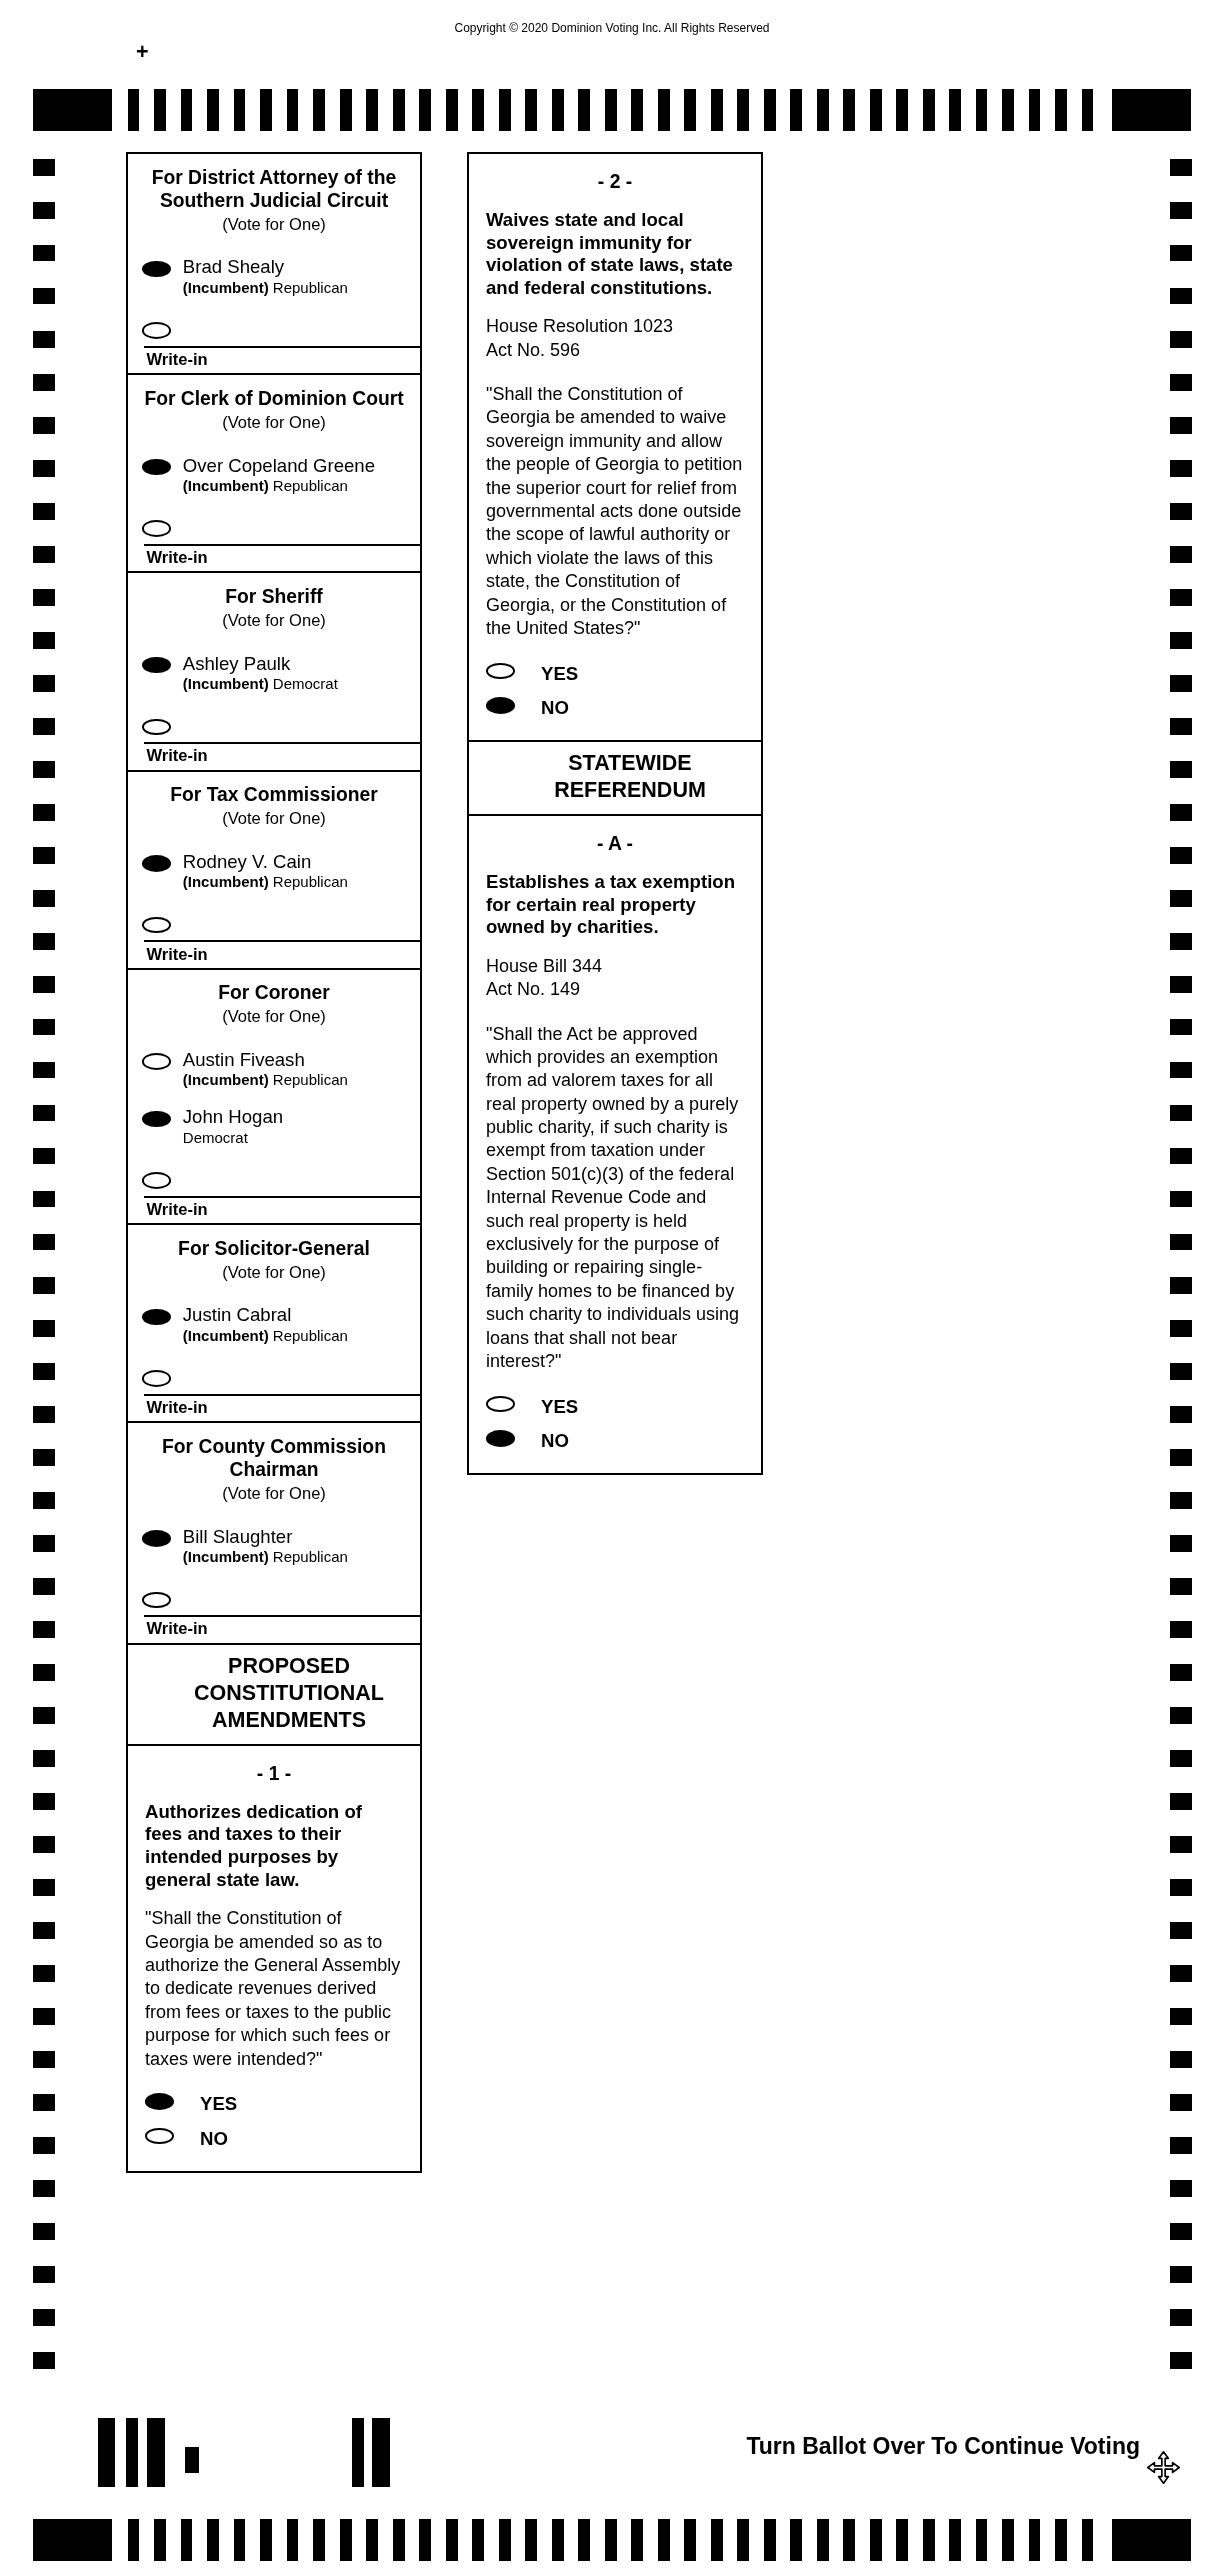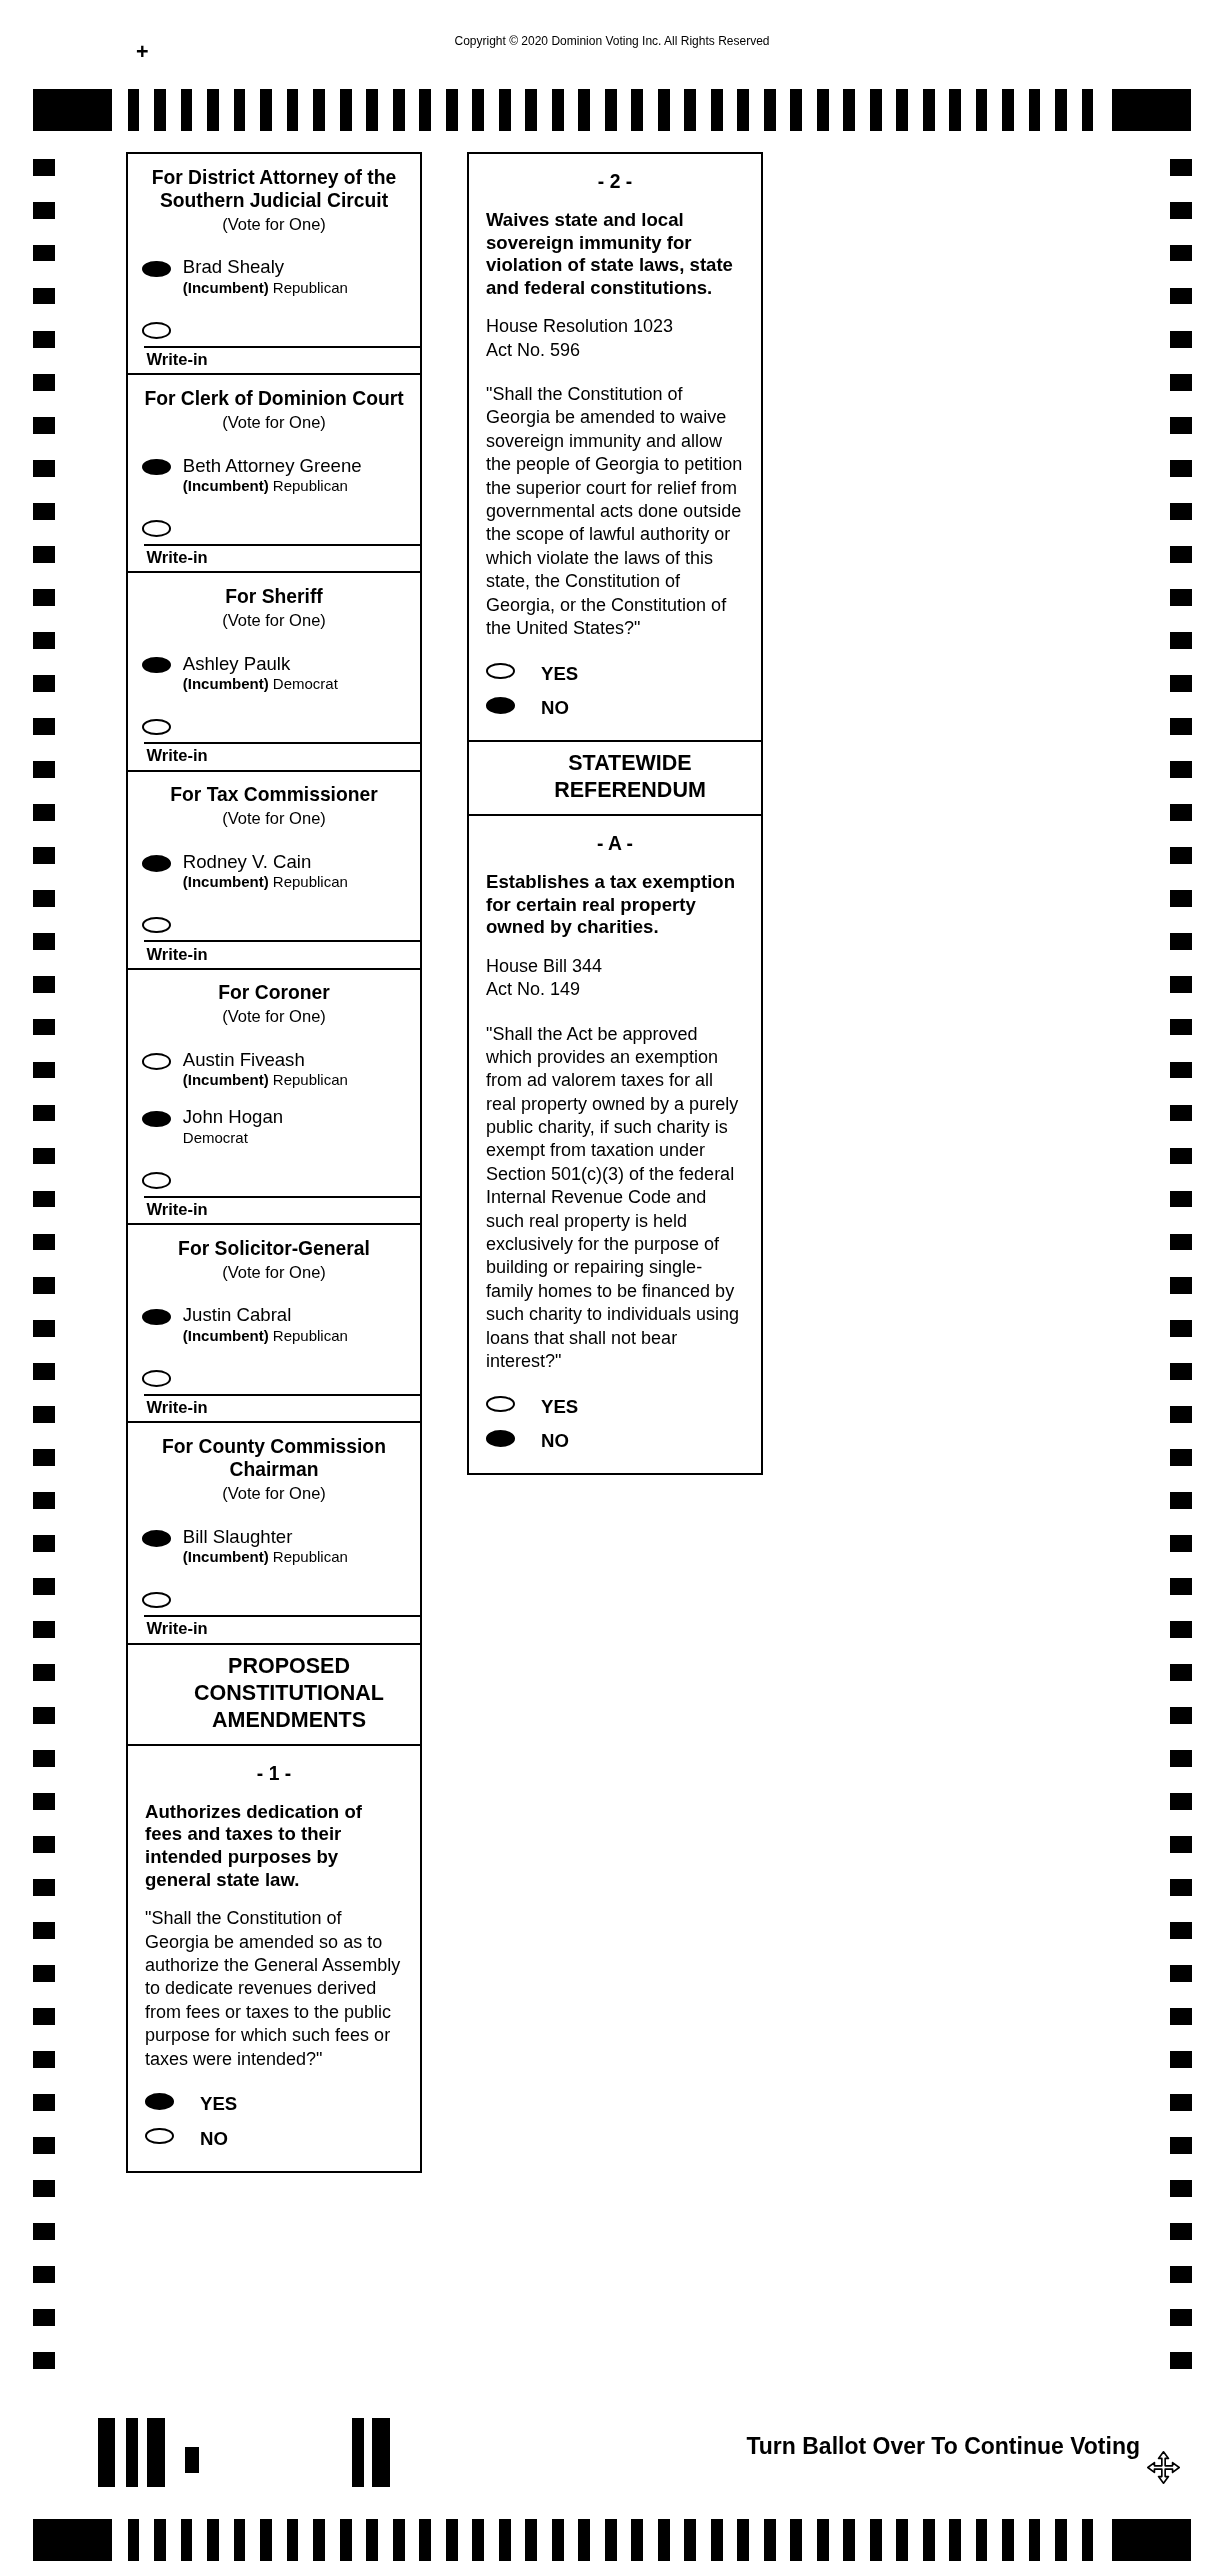--- a/index.html
+++ b/index.html
@@ -3,21 +3,21 @@
 <meta charset="utf-8">
 <style>
   * { box-sizing: border-box; margin: 0; padding: 0; }
   body { margin: 0; background: #e8e8e8; font-family: "Liberation Sans", sans-serif; }
   .ballot {
     position: relative; width: 1224px; height: 2576px;
     background: #fff; color: #000; overflow: hidden; margin: 0 auto;
   }
 
   
-  .copyright { position: absolute; top: 34px; left: 0; width: 100%; text-align: center; font-size: 12px; }
+  .copyright { position: absolute; top: 21px; left: 0; width: 100%; text-align: center; font-size: 12px; }
   .plus-mark { position: absolute; left: 136px; top: 40px; font-size: 21.5px; font-weight: bold; }
 
   
   .timing-row { position: absolute; left: 33px; width: 1158px; height: 42px; }
   .timing-row.top { top: 89px; }
   .timing-row.bottom { top: 2519px; }
   .timing-block { position: absolute; top: 0; width: 79px; height: 100%; background: #000; }
   .timing-block.tleft { left: 0; }
   .timing-block.tright { right: 0; }
   .timing-bars {
@@ -118,21 +118,21 @@
       <div class="writein-line"></div>
       <div class="writein-label">Write-in</div>
     </section>
 
     <section class="box">
       <h2 class="c-title">For Clerk of Dominion Court</h2>
       <div class="c-instr">(Vote for One)</div>
       <div class="cand">
         <span class="bubble filled"></span>
         <span class="cand-text">
-          <span class="cand-name">Beth Attorney Greene</span>
+          <span class="cand-name">Over Copeland Greene</span>
           <span class="cand-detail"><b class="qual">(Incumbent)</b> <span>Republican</span></span>
         </span>
       </div>
       <div class="cand writein-row">
         <span class="bubble"></span>
       </div>
       <div class="writein-line"></div>
       <div class="writein-label">Write-in</div>
     </section>
 

